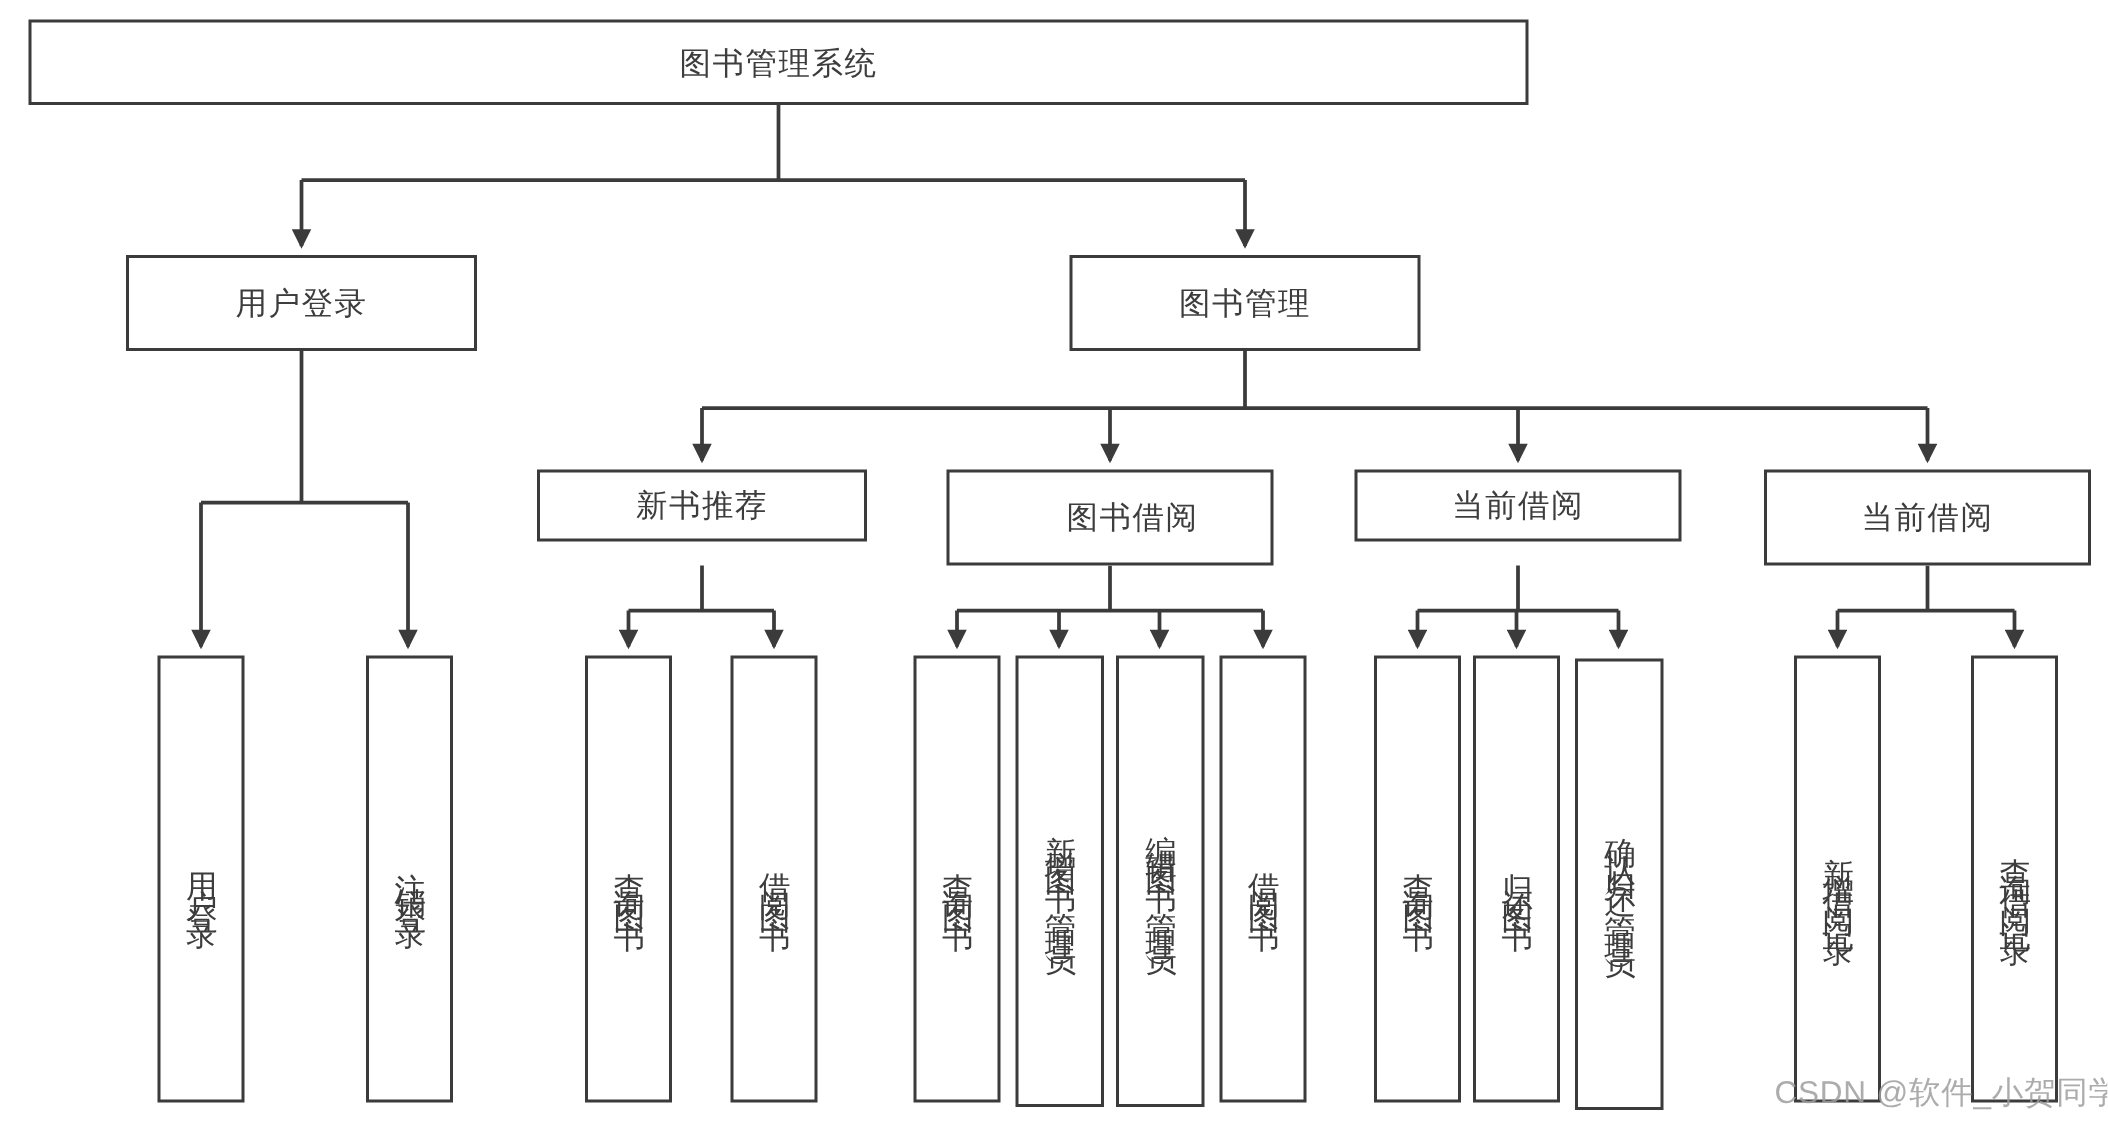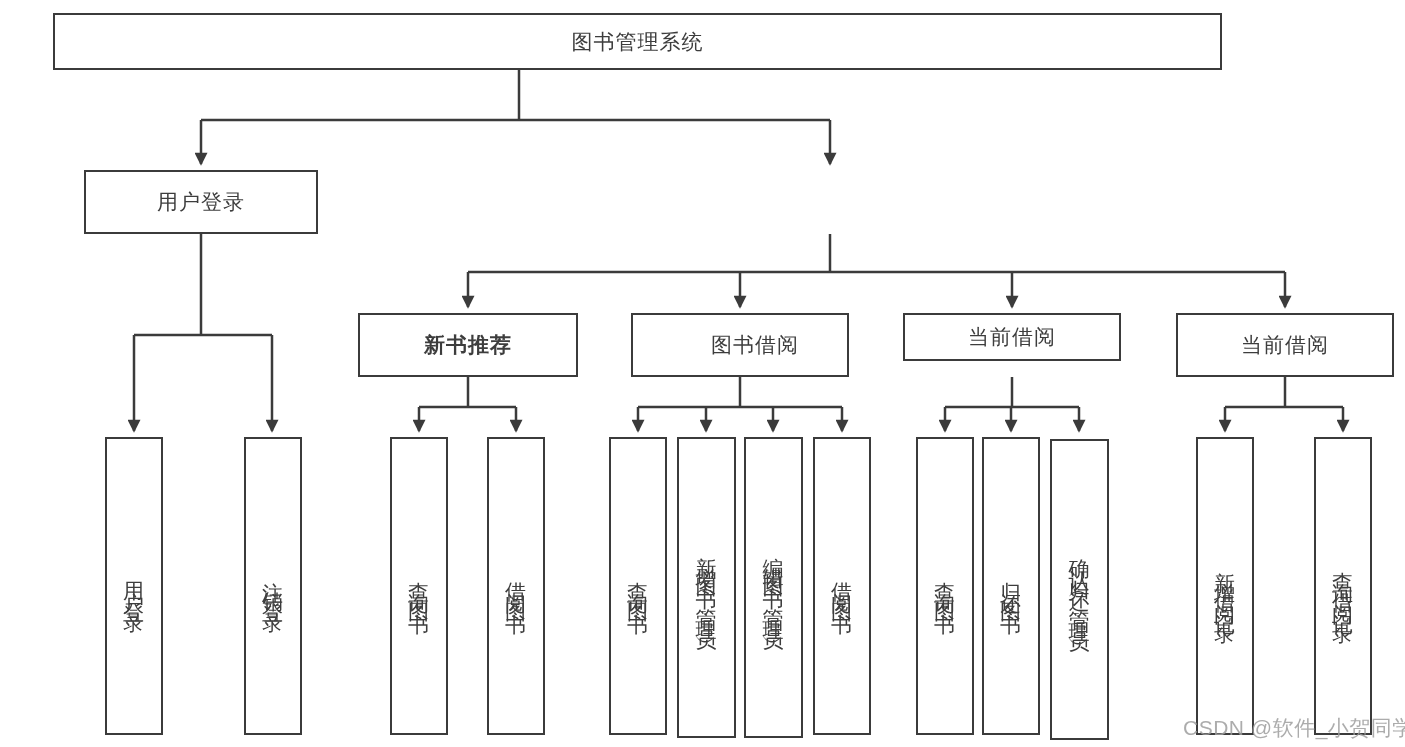--- a/index.html
+++ b/index.html
@@ -105,29 +105,32 @@
       <path d="M1011,407 V431" marker-end="url(#arrow)"></path>
       <path d="M1079,407 V431" marker-end="url(#arrow)"></path>
 
       <path d="M1285,377 V407"></path>
       <path d="M1225,407 H1343"></path>
       <path d="M1225,407 V431" marker-end="url(#arrow)"></path>
       <path d="M1343,407 V431" marker-end="url(#arrow)"></path>
     </g>
   </svg>
 
-  <div class="node h" style="left:19px; top:13px; width:1169px; height:57px;margin-left:34px;">
+  <div class="node h" style="left:19px; top:13px; width:1000px; height:57px;">
     <span>图书管理系统</span>
   </div>
 
   <div class="node h" style="left:84px; top:170px; width:234px; height:64px;">
     <span>用户登录</span>
   </div>
+  <div class="node h" style="left:713px; top:170px; width:234px; height:64px;">
+    <span>图书管理</span>
+  </div>
 
-  <div class="node h" style="left:358px; top:313px; width:220px; height:64px;font-weight:bold;">
+  <div class="node h" style="left:358px; top:313px; width:220px; height:48px;">
     <span>新书推荐</span>
   </div>
   <div class="node h" style="left:631px; top:313px; width:218px; height:64px;padding-left:30px;">
     <span>图书借阅</span>
   </div>
   <div class="node h" style="left:903px; top:313px; width:218px; height:48px;">
     <span>当前借阅</span>
   </div>
   <div class="node h" style="left:1176px; top:313px; width:218px; height:64px;">
     <span>当前借阅</span>

